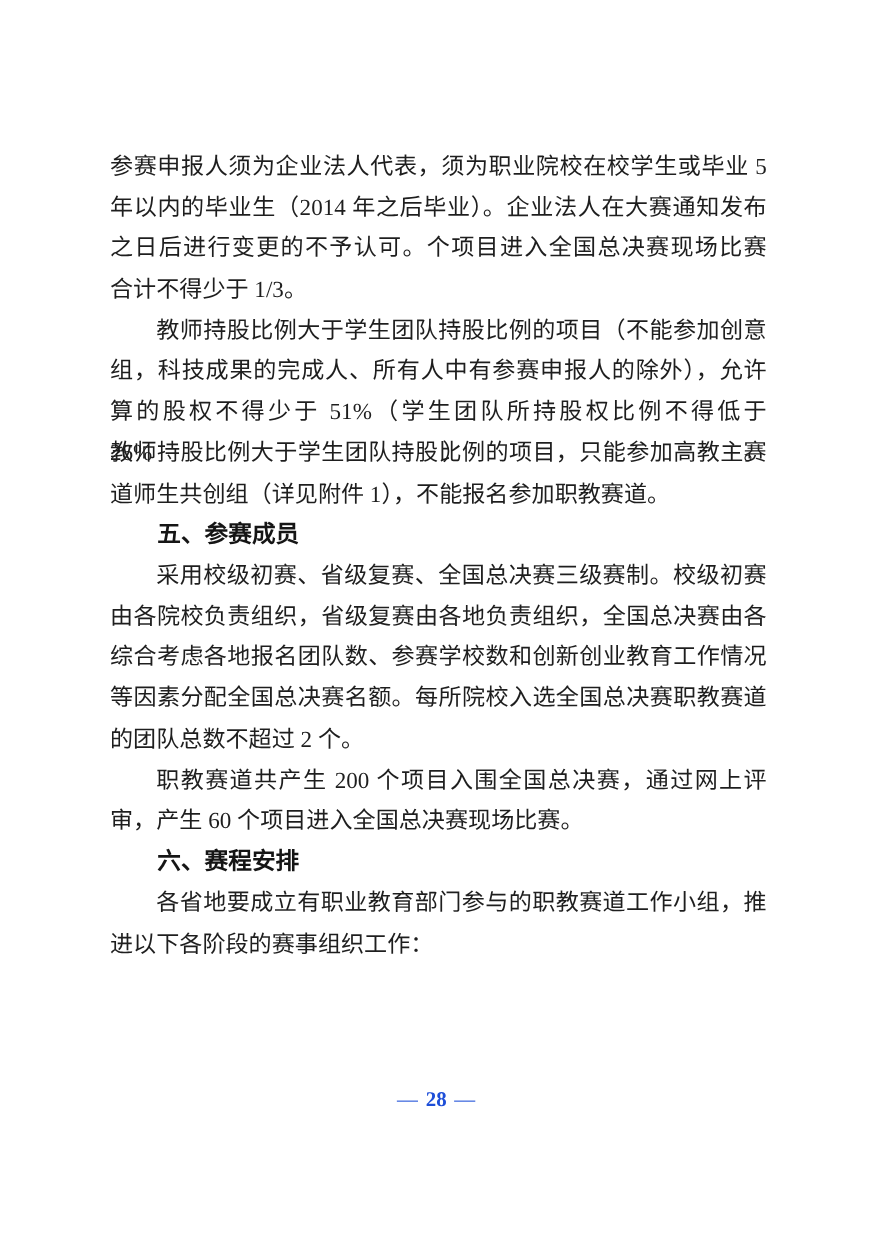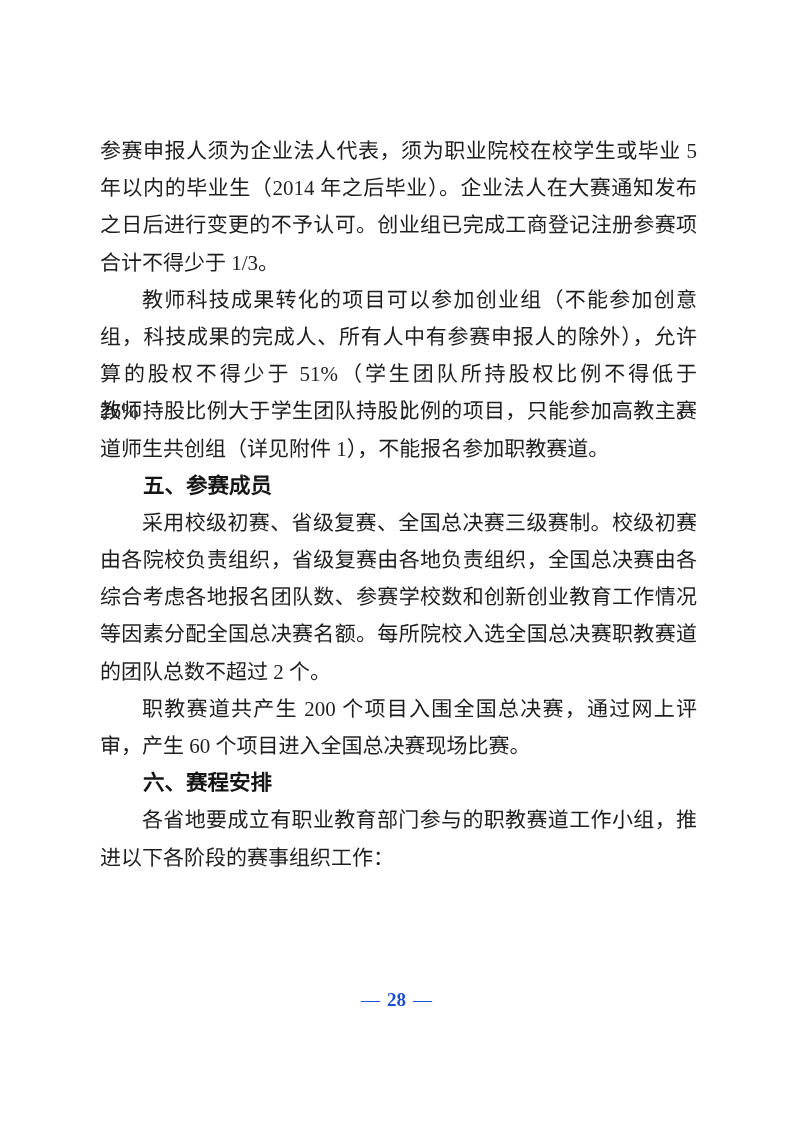--- a/index.html
+++ b/index.html
@@ -63,26 +63,26 @@
 </head>
 <body>
 
 <main class="page">
 
   <section class="text-block">
 
     <div class="para">
       <span class="line">参赛申报人须为企业法人代表，须为职业院校在校学生或毕业 5</span>
       <span class="line">年以内的毕业生（2014 年之后毕业）。企业法人在大赛通知发布</span>
-      <span class="line">之日后进行变更的不予认可。创业组已完成工商登记注册参赛项</span>
+      <span class="line">之日后进行变更的不予认可。个项目进入全国总决赛现场比赛</span>
       <span class="line end">合计不得少于 1/3。</span>
     </div>
 
     <div class="para">
-      <span class="line indent">教师科技成果转化的项目可以参加创业组（不能参加创意</span>
+      <span class="line indent">教师持股比例大于学生团队持股比例的项目（不能参加创意</span>
       <span class="line">组，科技成果的完成人、所有人中有参赛申报人的除外），允许</span>
       <span class="line">算的股权不得少于 51%（学生团队所持股权比例不得低于 26%）。</span>
       <span class="line">教师持股比例大于学生团队持股比例的项目，只能参加高教主赛</span>
       <span class="line end">道师生共创组（详见附件 1），不能报名参加职教赛道。</span>
     </div>
 
     <h2 class="heading">五、参赛成员</h2>
 
     <div class="para">
       <span class="line indent">采用校级初赛、省级复赛、全国总决赛三级赛制。校级初赛</span>

